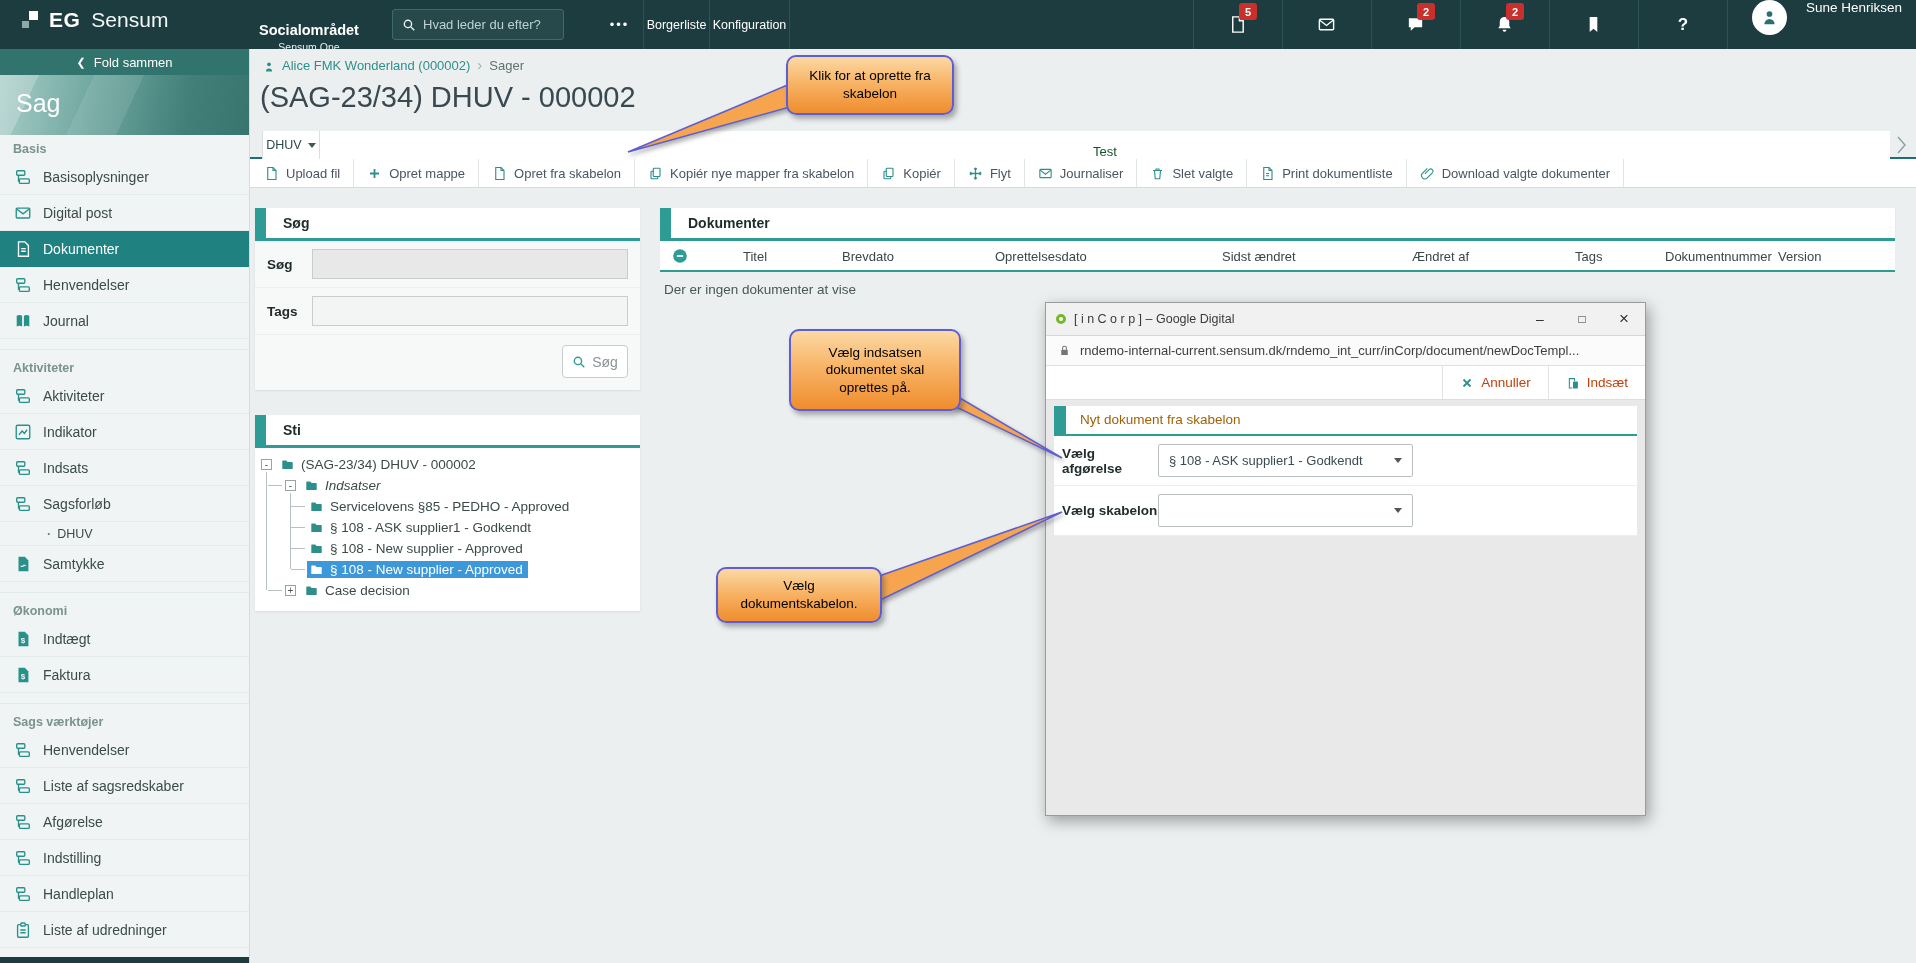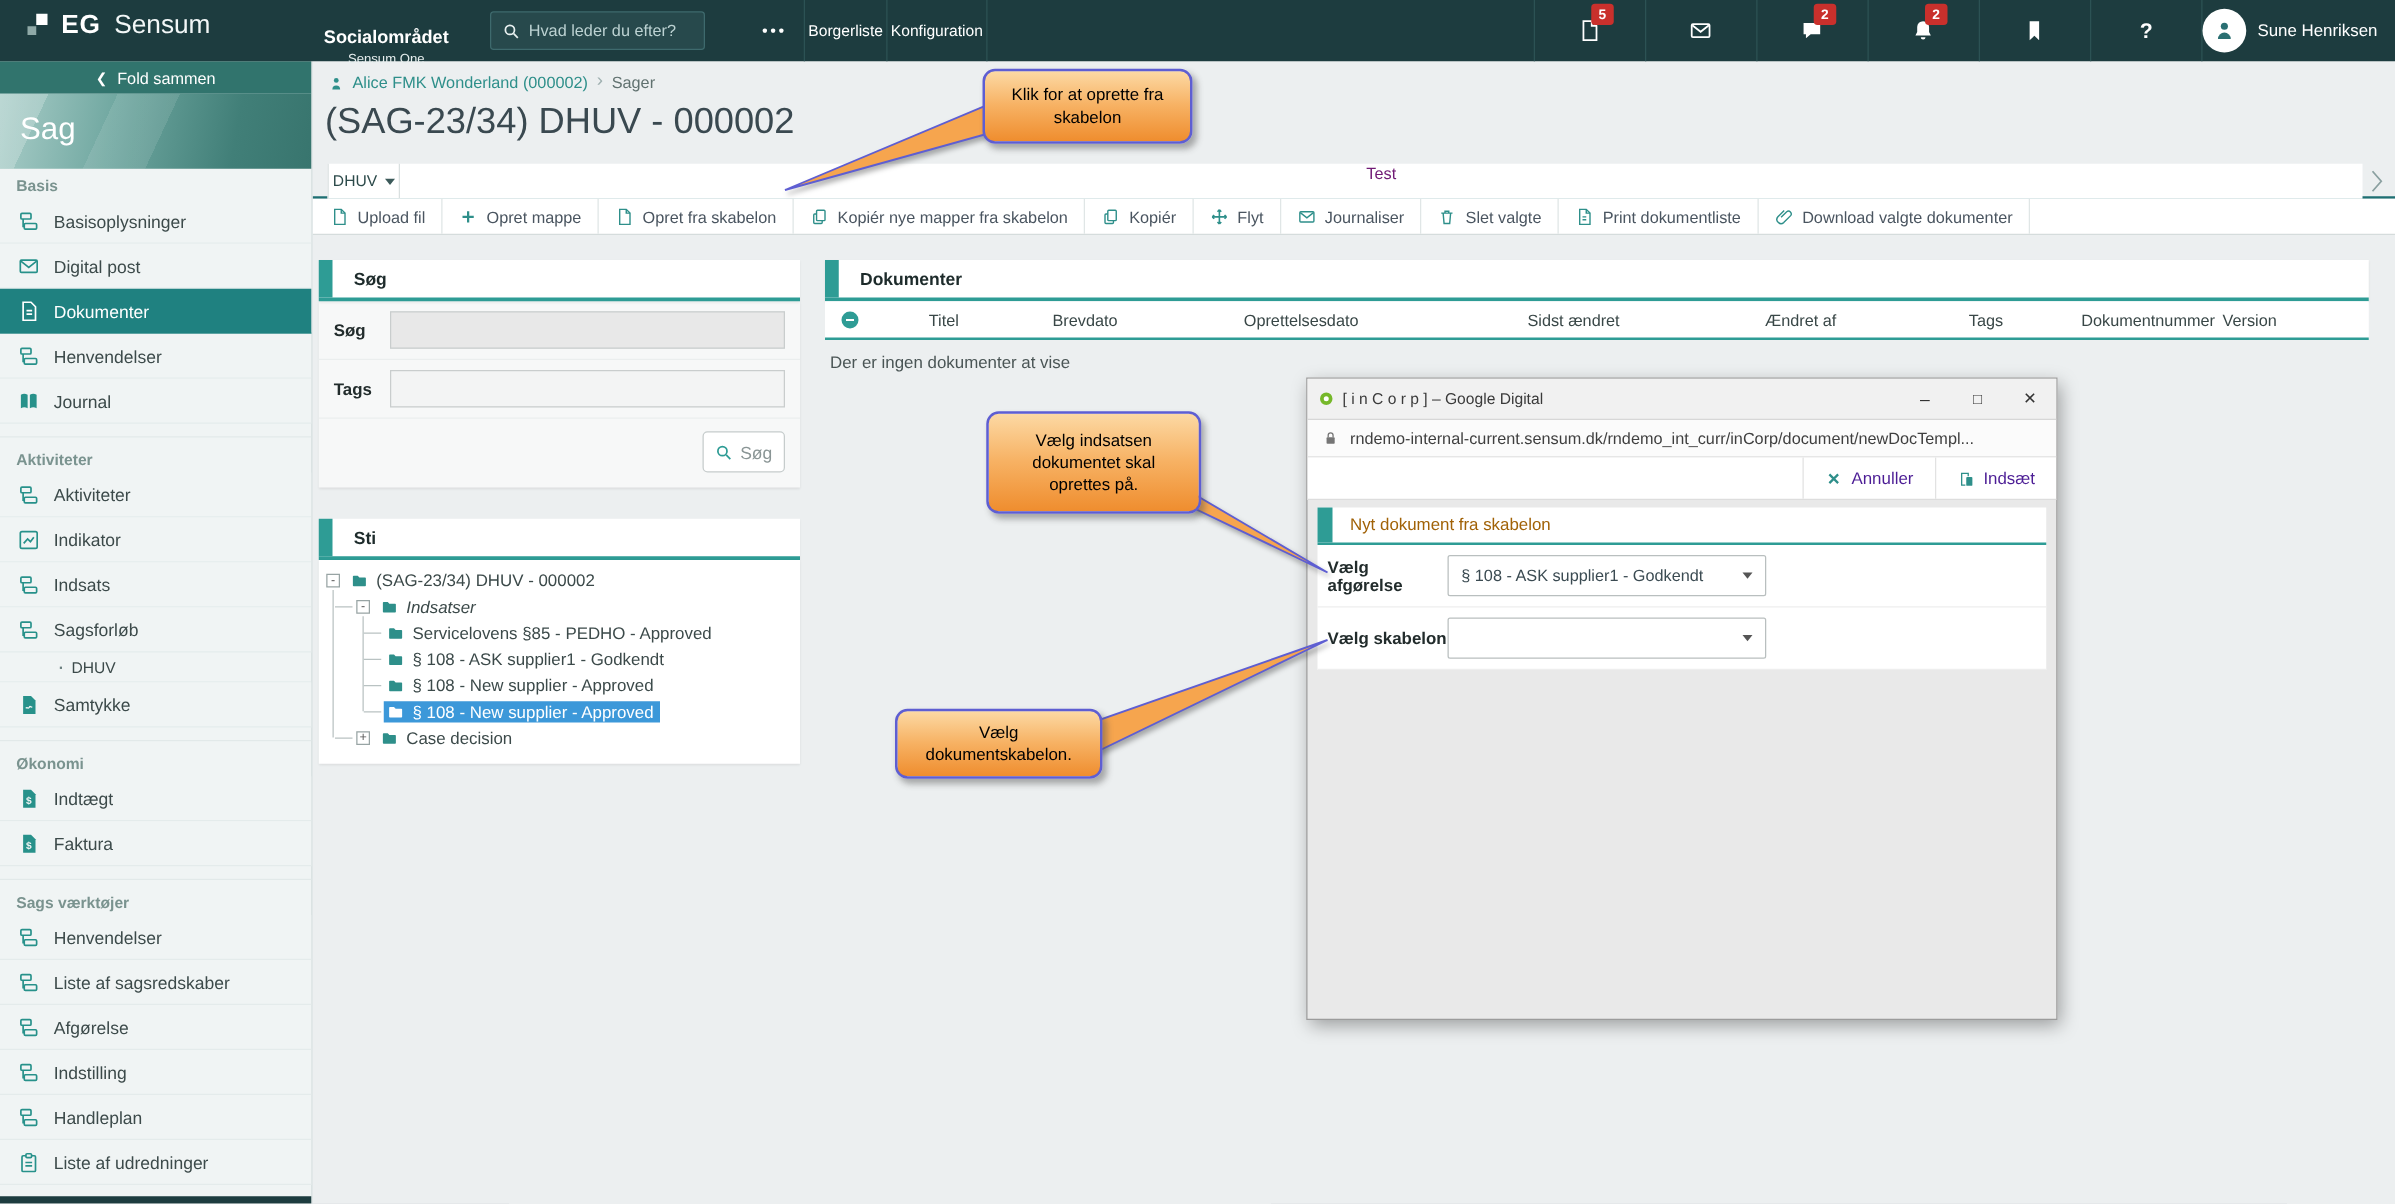--- a/index.html
+++ b/index.html
@@ -24,21 +24,21 @@
   .topsearch input::placeholder { color:#bcd2d2; }
   .tdots { position:absolute; left:596px; top:0; width:47px; height:49px; display:flex; align-items:center; justify-content:center; font-size:13px; letter-spacing:2px; cursor:pointer; }
   .tnav { position:absolute; top:0; height:49px; display:flex; align-items:center; justify-content:center; font-size:12.5px; border-left:1px solid #2c5254; cursor:pointer; }
   .tnav.b1 { left:643px; width:66px; }
   .tnav.b2 { left:709px; width:81px; border-right:1px solid #2c5254; }
   .icluster { position:absolute; right:0; top:0; height:49px; display:flex; align-items:center; }
   .icell { position:relative; width:89px; height:49px; display:flex; align-items:center; justify-content:center; border-left:1px solid #2c5254; cursor:pointer; }
   .icell svg { width:19px; height:19px; color:#fff; }
   .icell .glyph { font-size:17px; font-weight:bold; color:#fff; }
   .badge { position:absolute; top:3px; left:50%; margin-left:1px; min-width:18px; height:17px; background:#c9302c; border-radius:3px; color:#fff; font-size:11px; font-weight:bold; display:flex; align-items:center; justify-content:center; padding:0 4px; }
-  .usercell { display:flex; align-items:center; gap:9px; padding:0 14px 0 0; height:49px; border-left:1px solid #2c5254; cursor:pointer; }
+  .usercell { display:flex; align-items:flex-start; gap:19px; padding:0 14px 0 24px; height:49px; border-left:1px solid #2c5254; cursor:pointer; }
   .avatar { width:35px; height:35px; border-radius:50%; background:#fff; display:flex; align-items:center; justify-content:center; }
   .avatar svg { width:19px; height:19px; color:#2a6f72; }
   .username { font-size:13.5px; white-space:nowrap; }
 
   
   .sidebar { position:absolute; left:0; top:49px; width:250px; bottom:0; background:#f0f4f4; border-right:1px solid #d4dddd; z-index:3; }
   .fold { height:26px; background:#31746d; color:#fff; font-size:13px; display:flex; align-items:center; justify-content:center; gap:8px; cursor:pointer; }
   .fold .chev { font-size:11px; }
   .sagbanner { position:relative; height:60px; background:linear-gradient(100deg,#a9cdc8 0%,#6ea69f 38%,#417f78 75%,#38756e 100%); overflow:hidden; }
   .sagbanner::before { content:""; position:absolute; inset:0; background:linear-gradient(115deg, rgba(255,255,255,.22) 0 14%, transparent 14% 34%, rgba(255,255,255,.10) 34% 52%, transparent 52%); }
@@ -58,21 +58,21 @@
   .breadcrumb { position:absolute; left:13px; top:7px; display:flex; align-items:flex-end; gap:7px; font-size:13px; }
   .breadcrumb svg { width:12px; height:12px; color:#2e8f8a; }
   .bc-link { color:#2e8f8a; cursor:pointer; }
   .bc-sep { color:#9fb0b0; font-size:15px; }
   .bc-cur { color:#60716f; }
   .pagetitle { position:absolute; left:10px; top:32px; font-size:29px; color:#3a4950; font-weight:400; }
 
   .tabrow { position:absolute; left:0; top:82px; right:0; height:28px; border-bottom:2px solid #1e6f72; }
   .tab-dd { position:absolute; left:12px; top:0; height:28px; width:58px; background:#fff; border-left:1px solid #d9e0e0; border-right:1px solid #d9e0e0; display:flex; align-items:center; justify-content:center; gap:6px; font-size:12.5px; color:#2c4a4a; cursor:pointer; }
   .caret-dn { width:0; height:0; border-left:4px solid transparent; border-right:4px solid transparent; border-top:5px solid #3c5a5a; }
-  .tab-main { position:absolute; left:70px; right:26px; top:0; height:28px; background:#fff; display:flex; align-items:flex-start; justify-content:center; font-size:13px; color:#701a75; cursor:pointer; }
+  .tab-main { position:absolute; left:70px; right:26px; top:0; height:28px; background:#fff; display:flex; align-items:flex-end; justify-content:center; font-size:13px; color:#14532d; cursor:pointer; }
   .tab-next { position:absolute; right:2px; top:0; width:24px; height:28px; display:flex; align-items:center; justify-content:center; cursor:pointer; }
   .tab-next svg { width:10px; height:18px; color:#8aa0a0; }
 
   .toolbar { position:absolute; left:0; top:110px; right:0; height:29px; background:#fff; border-bottom:1px solid #d5dcdc; display:flex; align-items:stretch; padding-left:1px; }
   .tbtn { display:flex; align-items:center; gap:7px; padding:0 13px; border-right:1px solid #e0e6e6; font-size:13px; color:#4a5560; cursor:pointer; white-space:nowrap; }
   .tbtn svg { width:15px; height:15px; color:#2e8f8a; flex:none; }
 
   
   .panel { position:absolute; background:transparent; }
   .phead { position:relative; height:33px; background:#fff; border-bottom:3px solid #2e9c95; box-shadow:0 1px 2px rgba(0,0,0,.06); }
@@ -117,21 +117,21 @@
   .wtitle { height:33px; background:#f1f1f1; border-bottom:1px solid #d7d7d7; display:flex; align-items:center; padding:0 4px 0 10px; gap:8px; }
   .chromelogo { width:10px; height:10px; border:3px solid #76b82a; border-radius:50%; background:#fff; flex:none; }
   .wtitletext { flex:1; font-size:12.5px; color:#3a3a3a; white-space:nowrap; overflow:hidden; }
   .wctl { width:34px; height:33px; display:flex; align-items:center; justify-content:center; font-size:14px; color:#333; cursor:pointer; }
   .wctl.max { font-size:12px; }
   .wctl.close { font-size:17px; }
   .urlbar { height:30px; background:#fbfbfb; border-bottom:1px solid #e0e0e0; display:flex; align-items:center; padding:0 12px; gap:9px; }
   .urlbar svg { width:13px; height:13px; color:#757575; flex:none; }
   .urltext { font-size:13px; color:#3f3f3f; white-space:nowrap; overflow:hidden; }
   .actionbar { height:34px; background:#fff; border-bottom:1px solid #ddd; display:flex; justify-content:flex-end; }
-  .abtn { display:flex; align-items:center; gap:7px; padding:0 17px; border-left:1px solid #e2e2e2; font-size:13.5px; color:#4c1d95; cursor:pointer; }
+  .abtn { display:flex; align-items:center; gap:7px; padding:0 17px; border-left:1px solid #e2e2e2; font-size:13.5px; color:#c2410c; cursor:pointer; }
   .abtn svg { width:14px; height:14px; color:#2e8f8a; }
   .popform { margin:6px 8px; background:#fff; }
   .pfhead { position:relative; height:30px; border-bottom:2px solid #2e9c95; }
   .pfhead .accent { position:absolute; left:0; top:0; width:12px; height:28px; background:#2e9c95; }
   .pfhead .ptitle { position:absolute; left:26px; line-height:28px; font-size:13.5px; font-weight:normal; color:#a16207;text-align:right; }
   .frow { height:50px; display:flex; align-items:center; padding:0 8px; border-bottom:1px solid #eee; }
   .frow label { width:96px; font-size:13.5px; font-weight:bold; color:#222c2c; }
   .selectbox { width:255px; height:33px; background:#fff; border:1px solid #b9bfbf; border-radius:2px; display:flex; align-items:center; padding:0 10px; cursor:pointer; }
   .selectbox .selval { font-size:13px; color:#3b4b52; white-space:nowrap; overflow:hidden; flex:1; }
   .selectbox .caret-dn { margin-left:8px; border-top-color:#555; }

